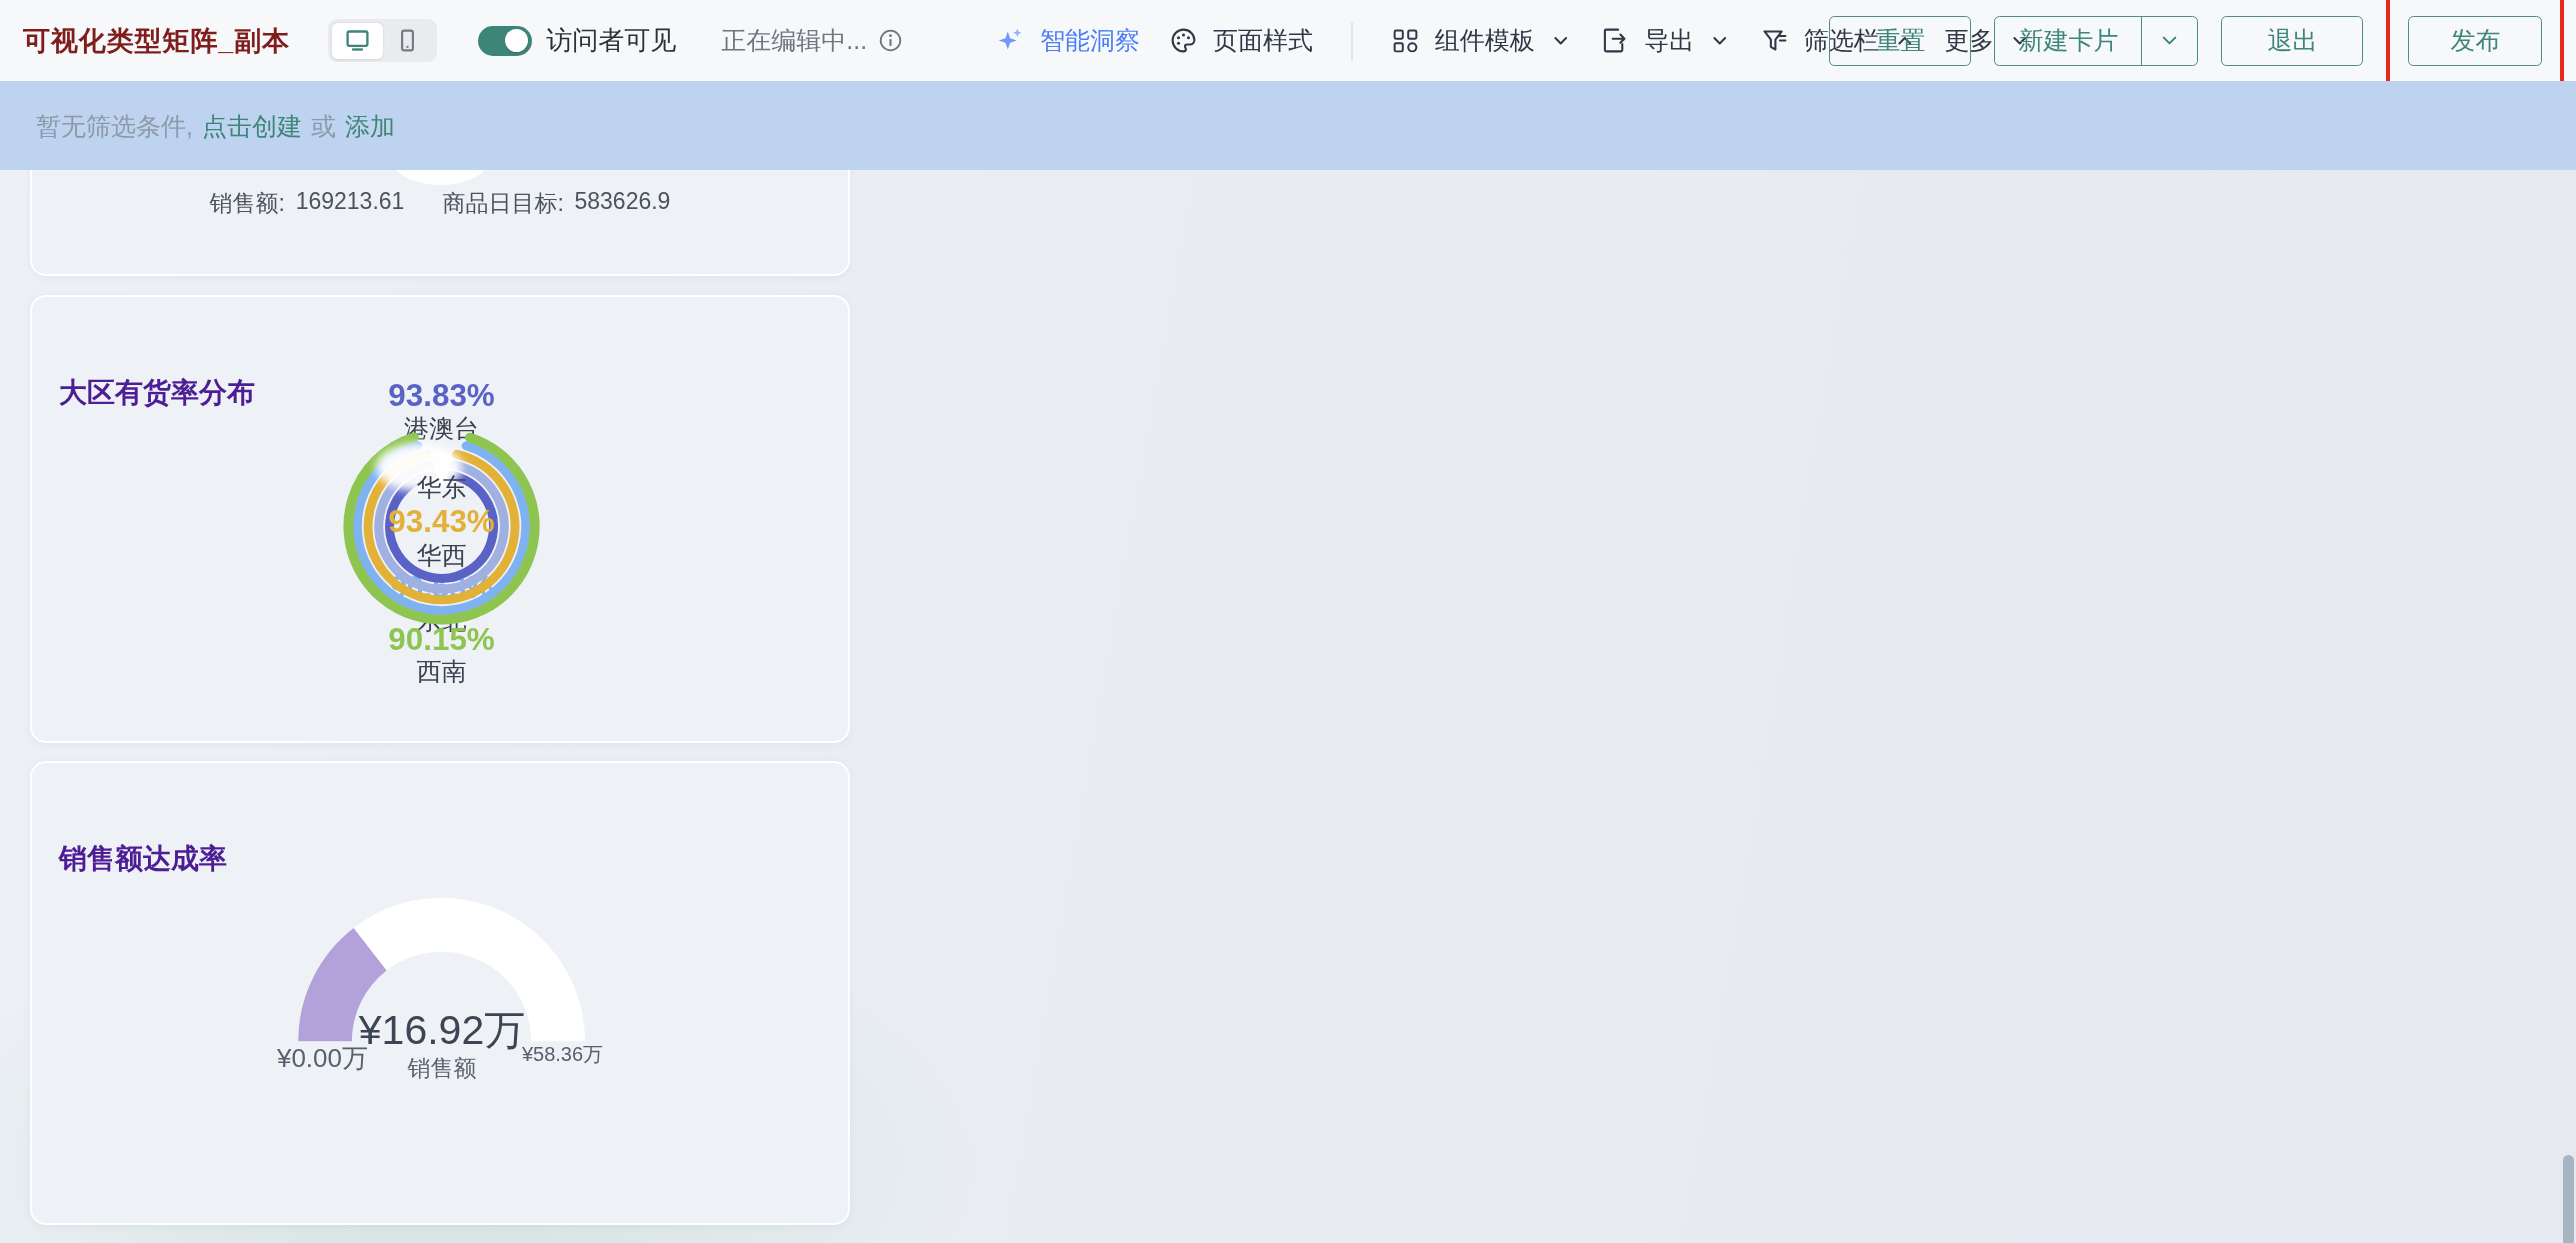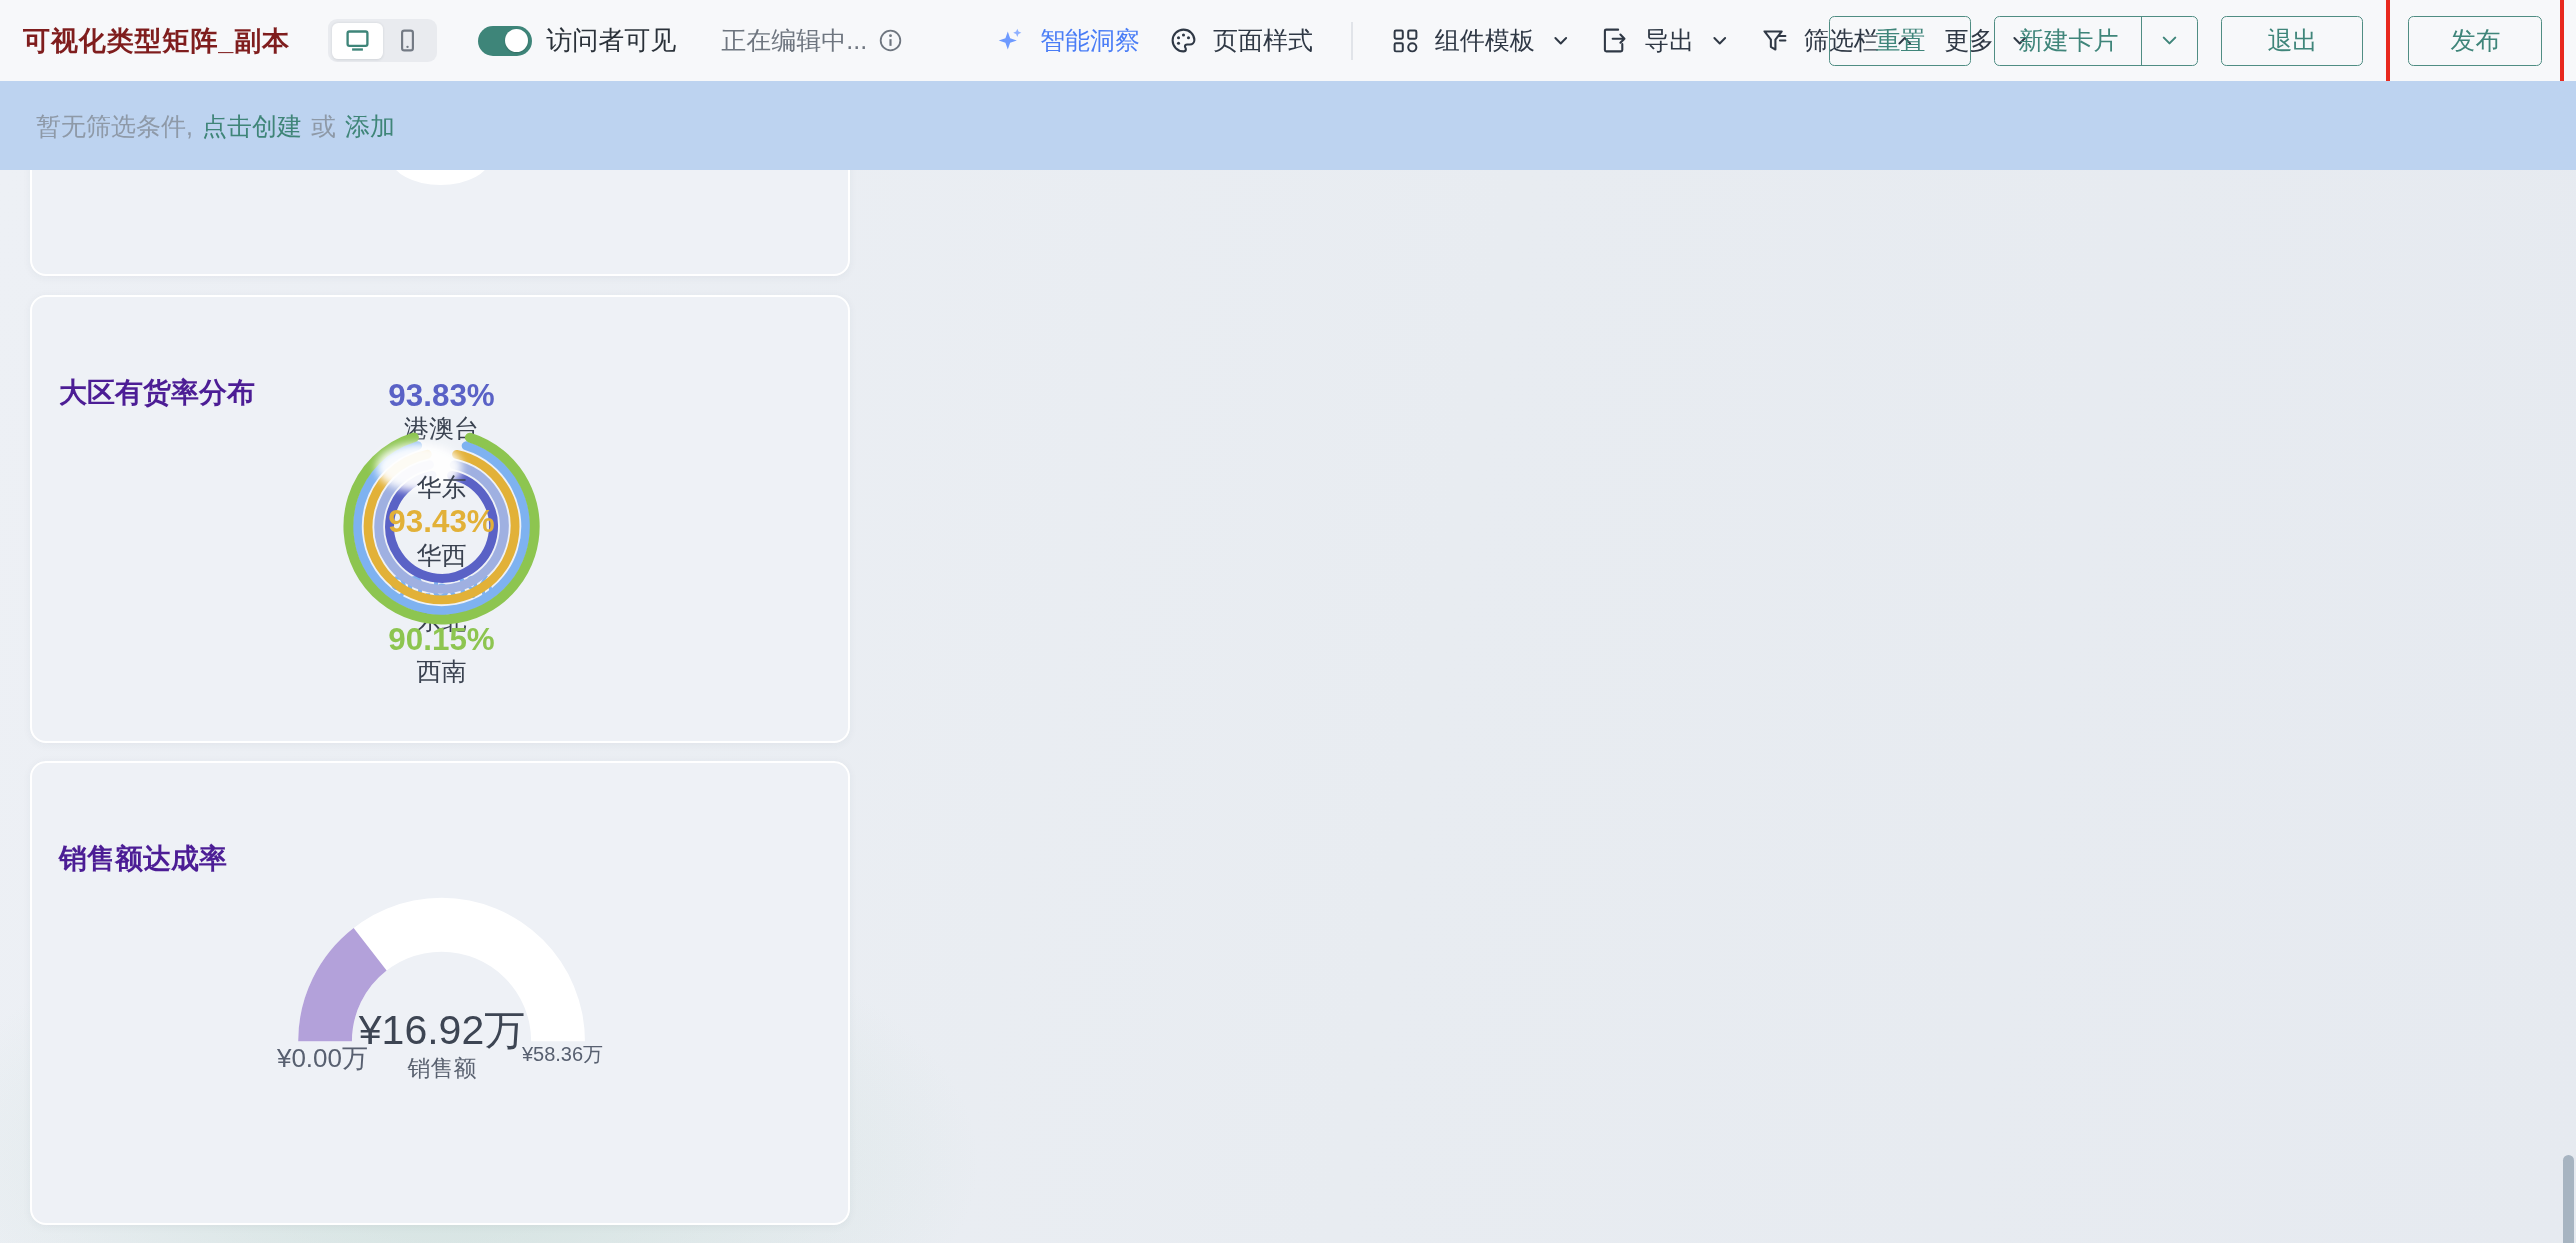--- a/index.html
+++ b/index.html
@@ -231,20 +231,30 @@
     <span class="muted">暂无筛选条件,</span>
     <span class="link">点击创建</span>
     <span class="muted">或</span>
     <span class="link">添加</span>
   </div>
 
   <div class="content">
 
     <div class="card card-kpi">
       <div class="kpi-sliver"></div>
+      <div class="kpi-row">
+        <div class="kpi-pair">
+          <span>销售额:</span>
+          <span>169213.61</span>
+        </div>
+        <div class="kpi-pair">
+          <span>商品日目标:</span>
+          <span>583626.9</span>
+        </div>
+      </div>
     </div>
 
     <div class="card card-ring">
       <div class="card-title">大区有货率分布</div>
 
       <svg class="ring-svg" id="ring-svg" width="820" height="448" viewBox="0 0 915 500">
         <defs>
           <filter id="blobBlur" x="-50%" y="-50%" width="200%" height="200%">
             <feGaussianBlur stdDeviation="5"></feGaussianBlur>
           </filter>

